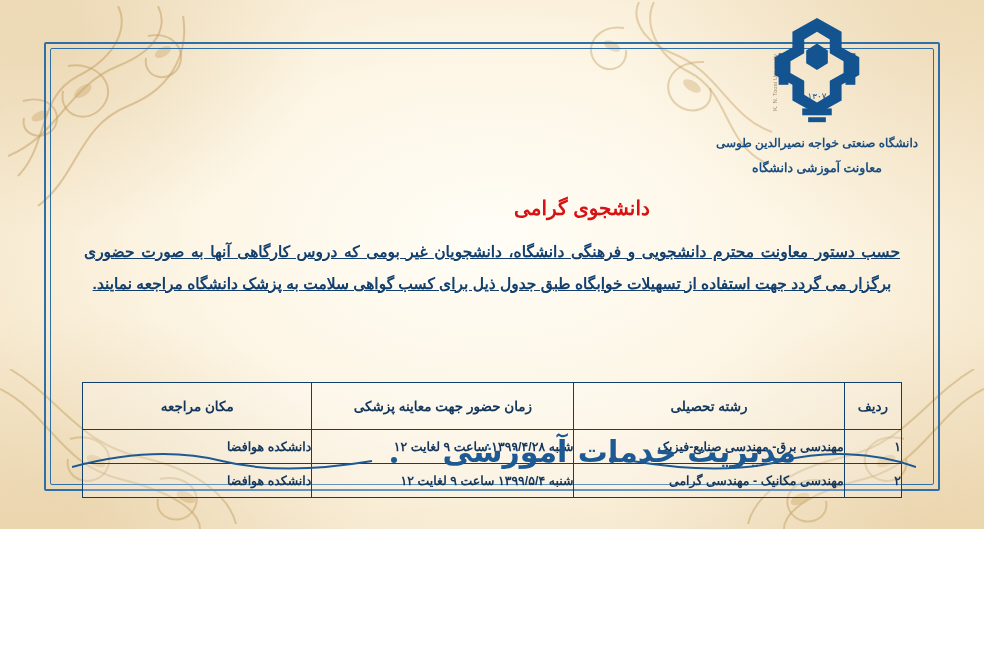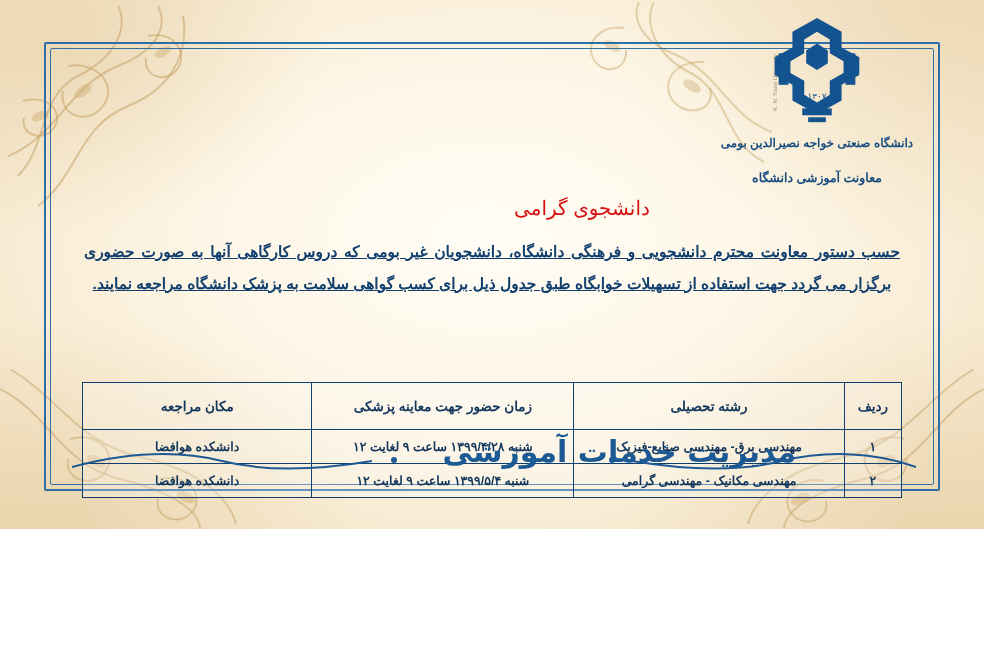--- a/index.html
+++ b/index.html
@@ -77,21 +77,21 @@
     font-size: 12px;
     color: #1a4e80;
     letter-spacing: -0.2px;
     line-height: 1.5;
     font-weight: bold;
   }
   .logo-text-sub {
     font-size: 12.5px;
     color: #1a4e80;
     font-weight: bold;
-    margin-top: 18px;
+    margin-top: 8px;
   }
   .logo-en {
     position: absolute;
     top: 54px;
     right: 212px;
     font-size: 6px;
     color: #9a8a6d;
     transform: rotate(-90deg);
     transform-origin: right top;
     white-space: nowrap;
@@ -101,21 +101,21 @@
   .content {
     position: absolute;
     top: 196px;
     right: 70px;
     left: 70px;
     z-index: 5;
   }
   .salutation {
     color: #d61212;
     font-size: 20px;
-    font-weight: normal;
+    font-weight: bold;
     text-align: center;
     margin: 0 0 16px 0;
     padding-left: 180px;
   }
   .body-text {
     color: #123f6d;
     font-size: 15.5px;
     font-weight: bold;
     line-height: 2.05;
     text-align: justify;
@@ -140,21 +140,21 @@
   table.info th, table.info td {
     border: 1px solid #0f3f6e;
     text-align: center;
     color: #12365c;
     font-size: 12.5px;
     padding: 0;
     height: 38px;
     font-weight: bold;
   }
   table.info th { height: 46px; font-size: 13.5px; }
-  table.info td { height: 33px; }
+  table.info td { height: 33px; text-align: right; }
   .col-radif { width: 7%; }
   .col-reshte { width: 33%; }
   .col-zaman  { width: 32%; }
   .col-makan  { width: 28%; }
 
   
   .footer {
     position: absolute;
     bottom: 54px;
     right: 68px;
@@ -257,21 +257,21 @@
         <path d="M75,30 L86,37 L86,50 L75,57 L64,50 L64,37 Z" fill="#13538f"></path>
         <rect x="36" y="40" width="10" height="10"></rect>
         <rect x="104" y="40" width="10" height="10"></rect>
         <rect x="36" y="62" width="10" height="10"></rect>
         <rect x="104" y="62" width="10" height="10"></rect>
         <rect x="60" y="96" width="30" height="7"></rect>
         <rect x="66" y="105" width="18" height="5"></rect>
       </g>
       <text x="75" y="86" text-anchor="middle" font-size="9" fill="#13538f" font-family="DejaVu Sans, sans-serif">۱۳۰۷</text>
     </svg>
-    <div class="logo-text-fa">دانشگاه صنعتی خواجه نصیرالدین بومی</div>
+    <div class="logo-text-fa">دانشگاه صنعتی خواجه نصیرالدین طوسی</div>
     <div class="logo-text-sub">معاونت آموزشی دانشگاه</div>
   </div>
   <div class="logo-en">K. N. Toosi University</div>
 
   <div class="content">
     <h1 class="salutation">دانشجوی گرامی</h1>
     <p class="body-text">حسب دستور معاونت محترم دانشجویی و فرهنگی دانشگاه، دانشجویان غیر بومی که دروس کارگاهی آنها به صورت حضوری برگزار می گردد جهت استفاده از تسهیلات خوابگاه طبق جدول ذیل برای کسب گواهی سلامت به پزشک دانشگاه مراجعه نمایند.</p>
   </div>
 
   <div class="table-wrap">

